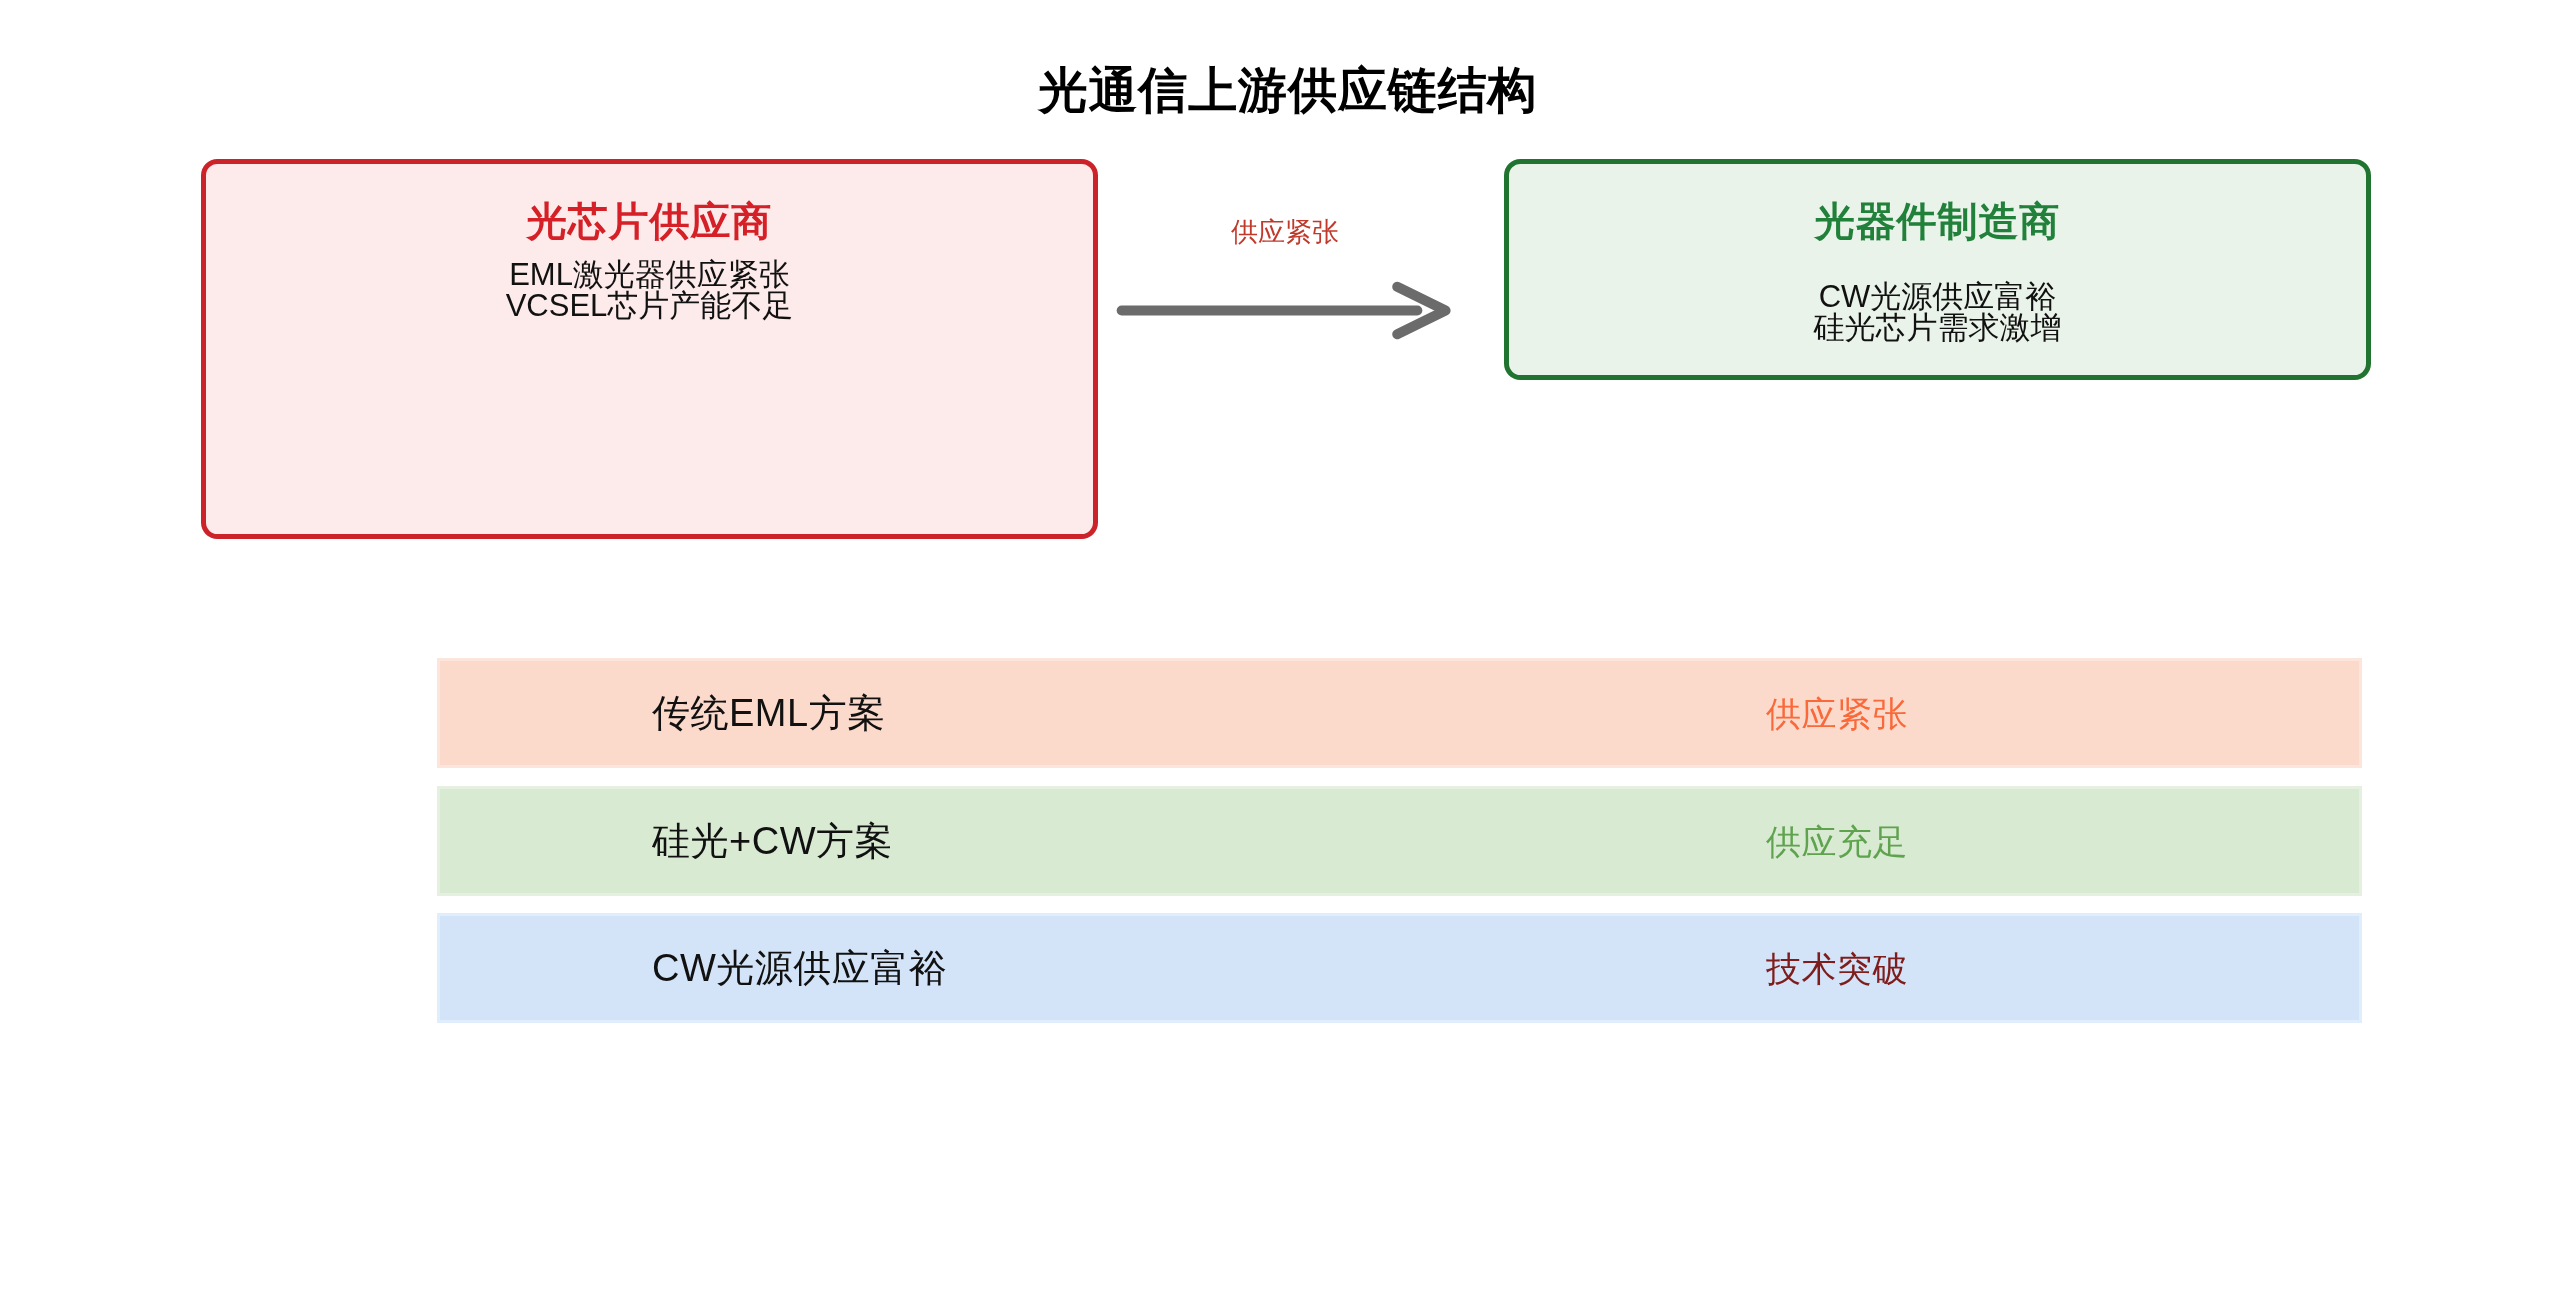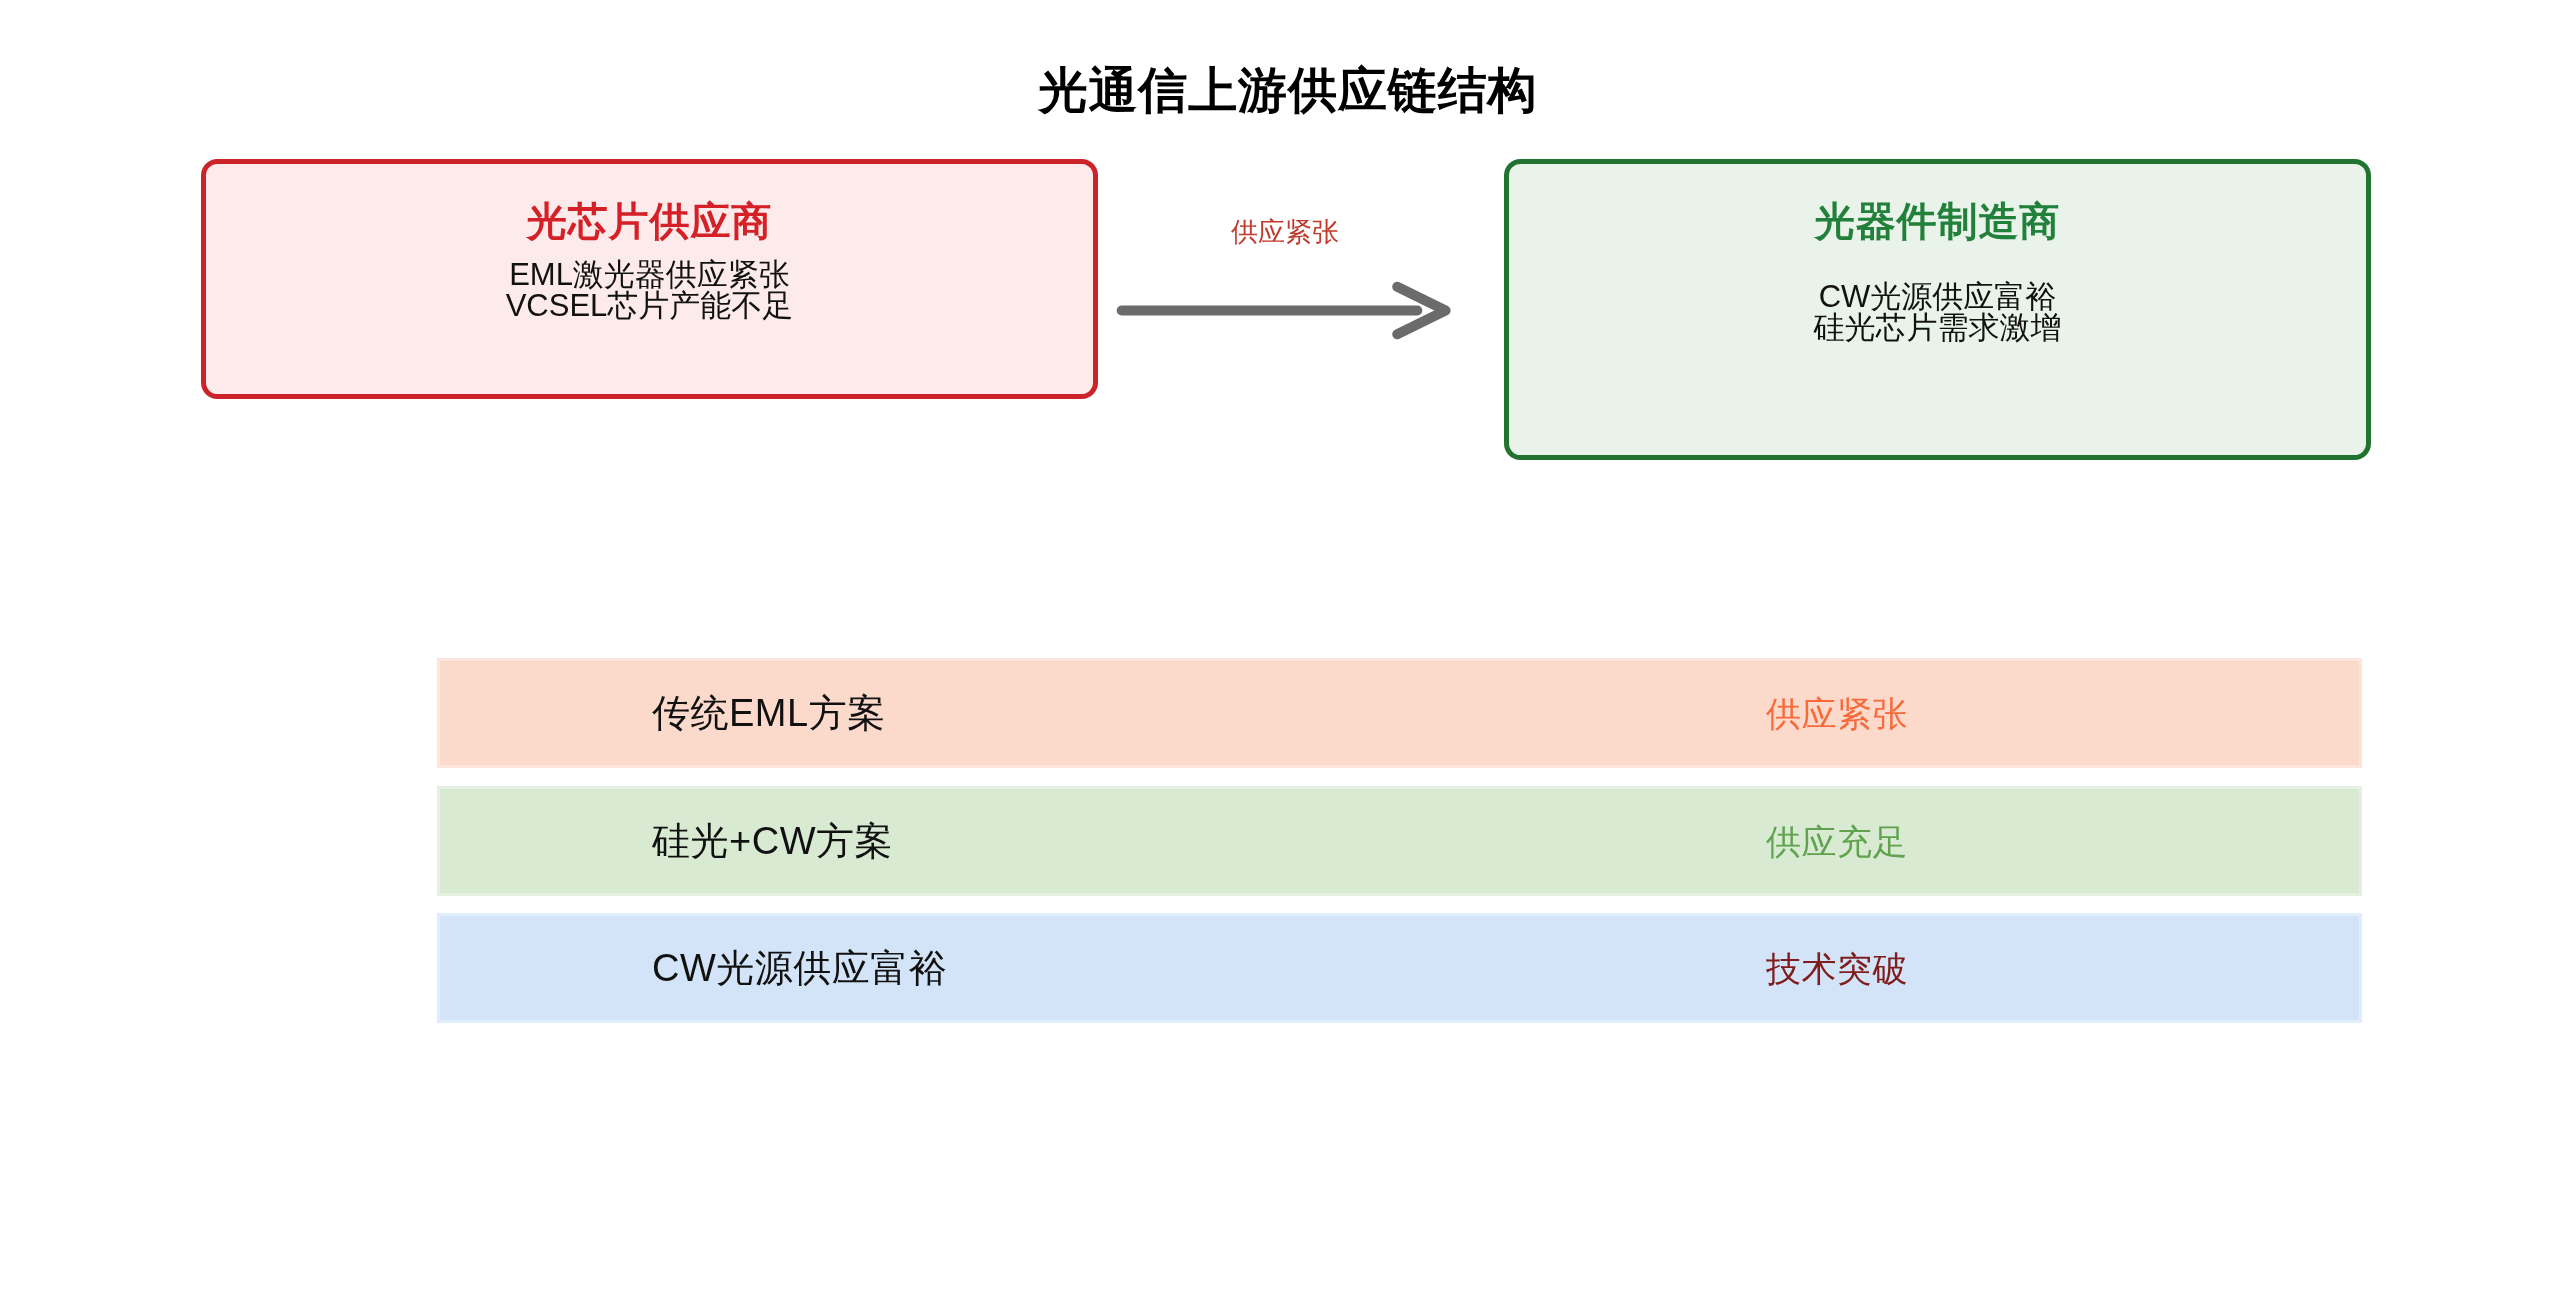--- a/index.html
+++ b/index.html
@@ -59,33 +59,33 @@
     font-size: 31px;
     font-weight: 400;
     color: #111111;
     line-height: 1.0;
   }
 
   #box-supplier {
     left: 201px;
     top: 159px;
     width: 897px;
-    height: 240px;
+    height: 380px;
     border: 5.5px solid #cc2229;
     background: #fdeaea;
   }
   #box-supplier .box-title { color: #d42026; }
   #box-supplier .box-line:nth-of-type(1) { margin-top: 31px; }
   #box-supplier .box-line:nth-of-type(2) { margin-top: 16px; }
 
   #box-manufacturer {
     left: 1504px;
     top: 159px;
     width: 867px;
-    height: 301px;
+    height: 221px;
     border: 5.5px solid #21742f;
     background: #e9f3e9;
   }
   #box-manufacturer .box-title { color: #21803a; }
   #box-manufacturer .box-line:nth-of-type(1) { margin-top: 31px; }
   #box-manufacturer .box-line:nth-of-type(2) { margin-top: 38px; }
 
   
   #flow-arrow {
     position: absolute;

